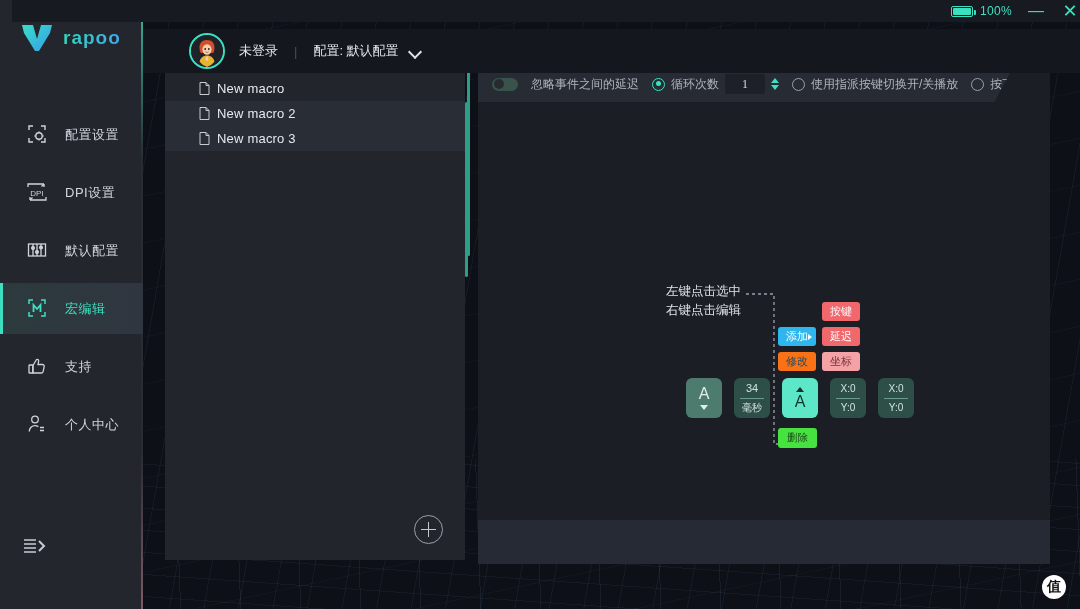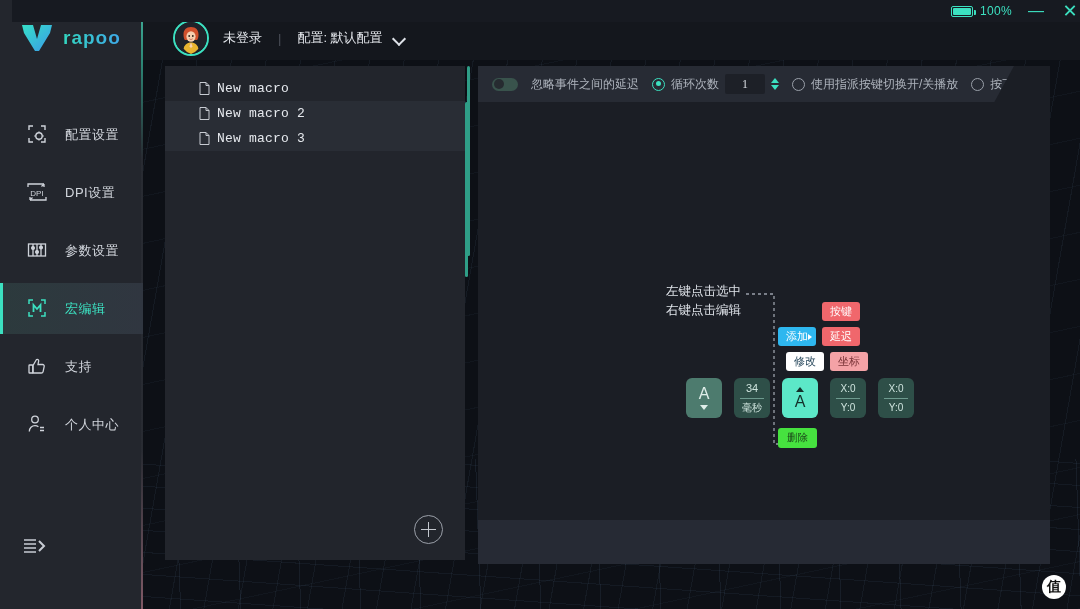--- a/index.html
+++ b/index.html
@@ -93,23 +93,23 @@
   .nav-item.active .ico { color: #3ce0c0; }
   .nav-item.active .lbl { color: #3ce0c0; }
 
   .collapse-btn {
     position: absolute; left: 22px; bottom: 52px;
     width: 28px; height: 22px; display: flex; align-items: center; cursor: pointer; color: #c8ccd4;
   }
 
   
   .header {
-    position: absolute; top: 16px; left: 143px; width: 937px; height: 44px;
+    position: absolute; top: 29px; left: 143px; width: 937px; height: 44px;
     background: #14171d;
-    display: flex; align-items: center; padding-left: 30px; gap: 14px;
+    display: flex; align-items: center; padding-left: 46px; gap: 14px;
     z-index: 25;
   }
   .avatar {
     width: 36px; height: 36px; border-radius: 50%;
     border: 2px solid #3ce0c0; background: #1d2027;
     display: flex; align-items: center; justify-content: center; overflow: hidden;
     flex: none; cursor: pointer;
   }
   .hdr-txt { font-size: 13px; color: #e2e5ea; }
   .hdr-sep { color: #4a4f59; font-size: 13px; margin: 0 2px; }
@@ -121,21 +121,20 @@
     content: ""; position: absolute; left: 1px; top: 0;
     width: 8px; height: 8px; border-right: 2px solid #dfe3e9; border-bottom: 2px solid #dfe3e9;
     transform: rotate(45deg);
   }
 
   
   .macro-panel {
     position: absolute; top: 66px; left: 165px; width: 300px; height: 494px;
     background: #22252c;
     z-index: 20;
-    font-family: Liberation Mono, monospace;
   }
   .macro-list { padding-top: 10px; }
   .macro-row {
     height: 25px; display: flex; align-items: center; gap: 7px;
     padding-left: 34px; cursor: pointer;
   }
   .macro-row.alt { background: #292d35; }
   .macro-row .doc-ico { width: 11px; height: 13px; flex: none; }
   .macro-row .name { font-size: 13px; color: #e6e9ee; letter-spacing: .2px; }
 
@@ -213,21 +212,21 @@
     font-size: 12.5px; color: #dfe3e9; line-height: 1.55; text-align: left; white-space: nowrap;
   }
   .ctx-menu { position: absolute; left: 300px; top: 200px; }
   .ctx-col { display: flex; gap: 6px; }
   .menu-btn {
     width: 38px; height: 19px; border-radius: 3px;
     display: flex; align-items: center; justify-content: center;
     font-size: 11px; cursor: pointer; position: relative;
   }
   .menu-btn.blue   { background: #2eb7ef; color: #fff; }
-  .menu-btn.blue2  { background: #ffffff; color: #2a4a5e; margin-left: 8px; }
+  .menu-btn.blue2  { background: #f97316; color: #2a4a5e; }
   .menu-btn.red    { background: #f0676c; color: #fff; }
   .menu-btn.pink   { background: #f4a2a6; color: #7a3438; }
   .menu-btn .arrow {
     position: absolute; right: 4px; width: 0; height: 0;
     border-top: 3.5px solid transparent; border-bottom: 3.5px solid transparent;
     border-left: 4px solid #fff;
   }
 
   .chips { position: absolute; left: 208px; top: 276px; display: flex; gap: 12px; }
   .chip {
@@ -339,21 +338,21 @@
       <div class="nav-item">
         <span class="ico">
           <svg width="22" height="22" viewBox="0 0 22 22" fill="none" stroke="currentColor" stroke-width="1.3">
             <rect x="2.5" y="5" width="17" height="12"></rect>
             <path d="M7 5v12M11 5v12M15 5v12"></path>
             <circle cx="7" cy="9" r="1.4" fill="currentColor"></circle>
             <circle cx="11" cy="13" r="1.4" fill="currentColor"></circle>
             <circle cx="15" cy="8.5" r="1.4" fill="currentColor"></circle>
           </svg>
         </span>
-        <span class="lbl">参数设置</span>
+        <span class="lbl">默认配置</span>
       </div>
 
       <div class="nav-item active">
         <span class="ico">
           <svg width="22" height="22" viewBox="0 0 22 22" fill="none" stroke="currentColor" stroke-width="1.5">
             <path d="M3 7V3h4M19 7V3h-4M3 15v4h4M19 15v4h-4"></path>
             <path d="M7.5 15V8l3.5 4 3.5-4v7" stroke-width="1.8"></path>
           </svg>
         </span>
         <span class="lbl">宏编辑</span>

